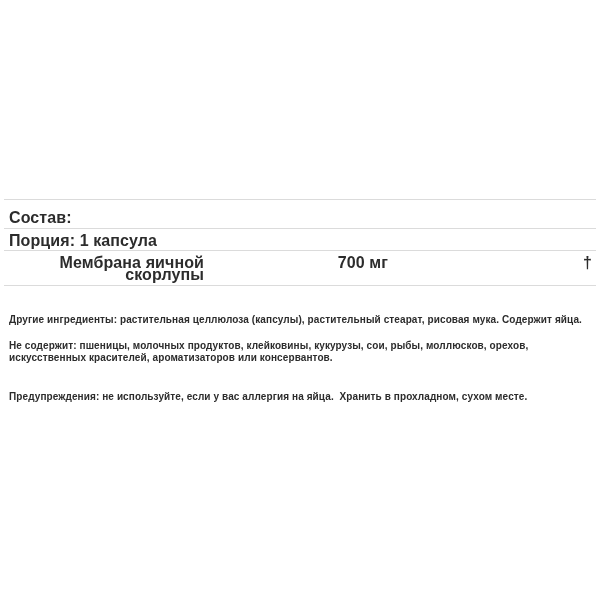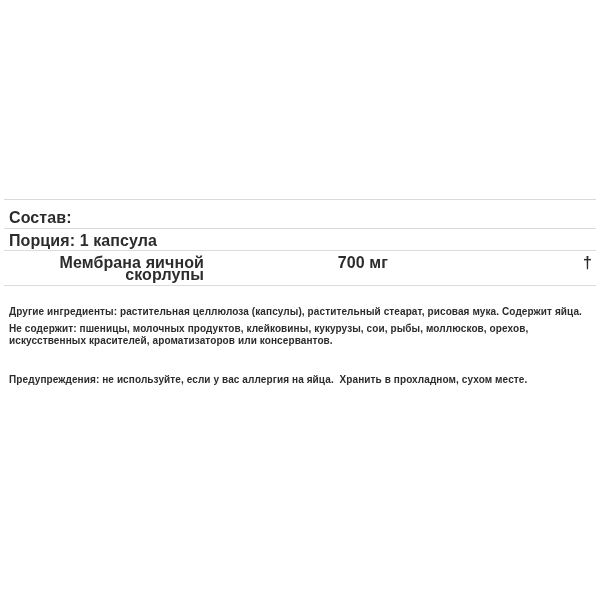--- a/index.html
+++ b/index.html
@@ -49,22 +49,22 @@
     padding-left: 5px;
   }
   .para {
     font-size: 10px;
     line-height: 12px;
     letter-spacing: 0.1px;
     max-width: 578px;
     white-space: pre-wrap;
     margin: 0;
   }
-  .para-other    { margin-top: 20px; }
-  .para-free     { margin-top: 5px; }
+  .para-other    { margin-top: 28px; }
+  .para-free     { margin-top: 14px; }
   .para-warnings { margin-top: 27px; }
 </style>
 </head>
 <body>
 
 <div class="label-sheet">
 
   <div class="facts-table">
 
     <div class="frow row-composition">

